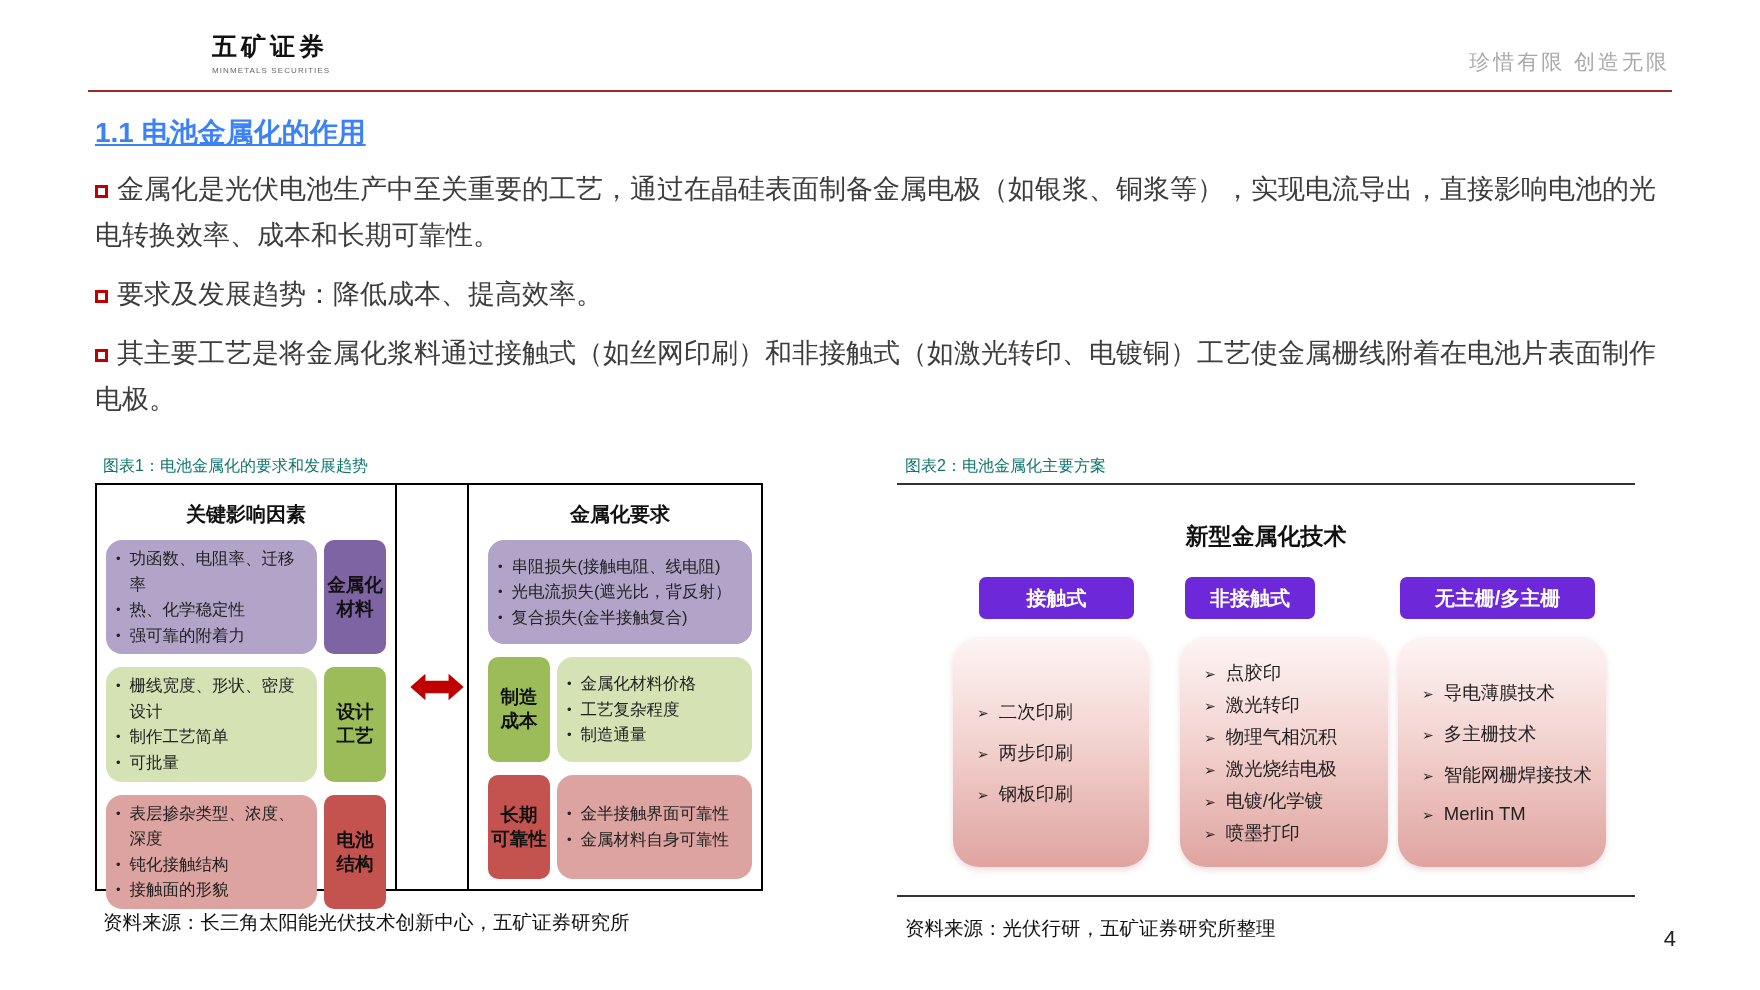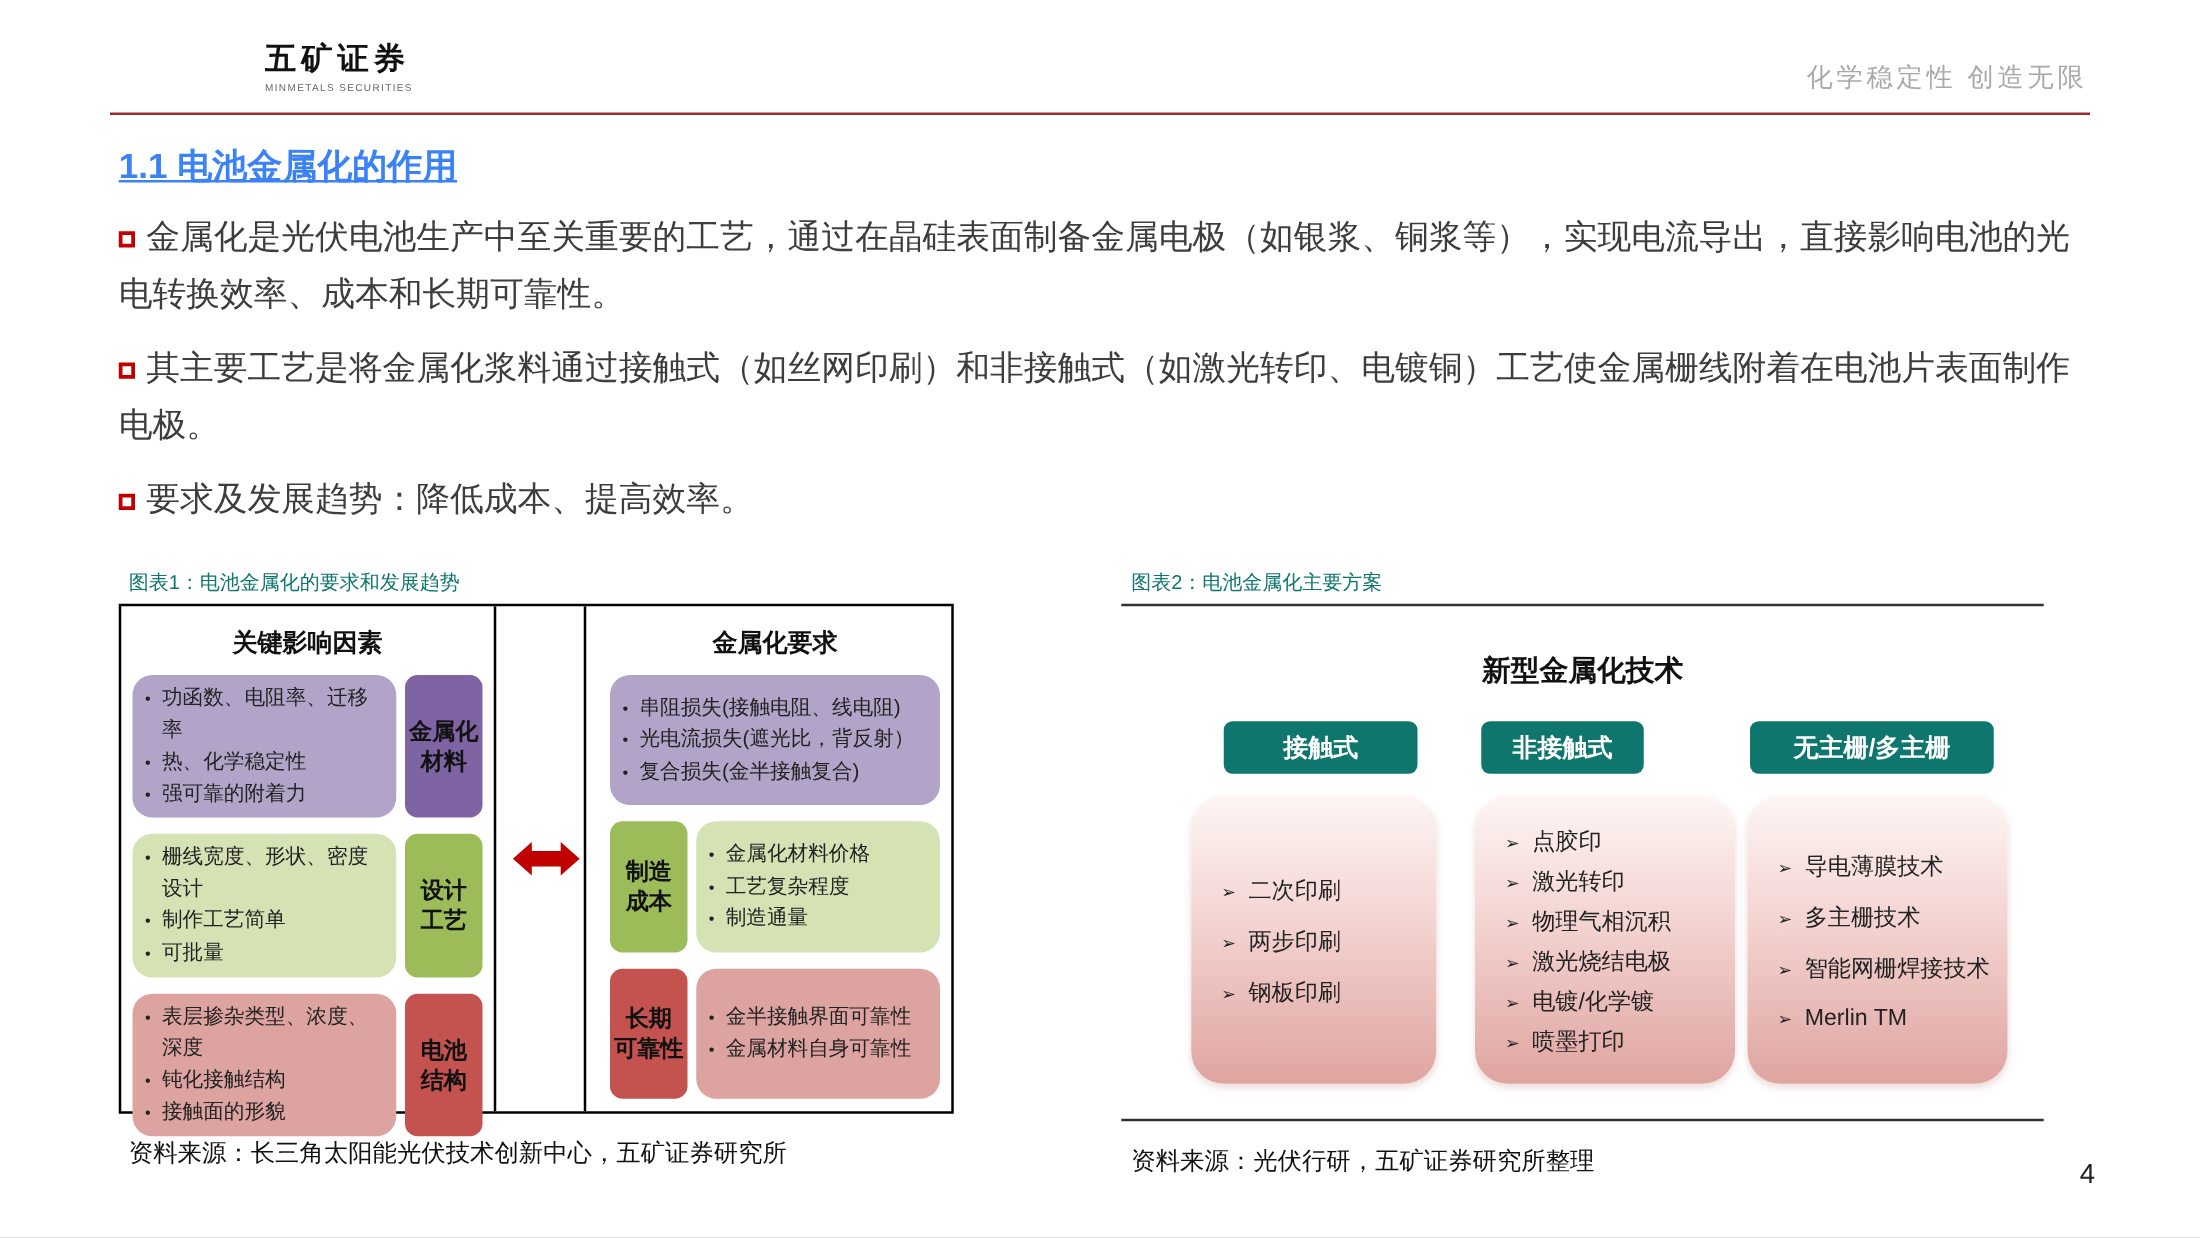--- a/index.html
+++ b/index.html
@@ -51,21 +51,21 @@
   .row-green  .f1-item-box { background: #d4e2b4; }
   .row-green  .f1-label    { background: #9cbb59; }
   .row-pink   .f1-item-box { background: #dca3a0; }
   .row-pink   .f1-label    { background: #c4534f; }
 
   
   #fig2 { left: 897px; width: 738px; }
   .f2-rule-top { border-top: 2px solid #333; }
   .f2-body { position: relative; height: 412px; border-bottom: 2px solid #333; }
   .f2-title { position: absolute; top: 36px; left: 0; right: 0; text-align: center; font-size: 23px; font-weight: bold; color: #111; }
-  .f2-btn { position: absolute; top: 92px; height: 42px; background: #0f766e; color: #fff; font-weight: bold;
+  .f2-btn { position: absolute; top: 92px; height: 42px; background: #6d28d9; color: #fff; font-weight: bold;
             font-size: 20px; display: flex; align-items: center; justify-content: center; border-radius: 7px; }
   #btn1 { left: 82px;  width: 155px; }
   #btn2 { left: 288px; width: 130px; }
   #btn3 { left: 503px; width: 195px; }
   .f2-box { position: absolute; top: 152px; height: 230px; border-radius: 26px; padding: 12px 8px 12px 24px;
             background: linear-gradient(to bottom, #fdf5f4 0%, #f3d3d0 45%, #dfa4a0 100%);
             display: flex; flex-direction: column; justify-content: center;
             box-shadow: 0 3px 6px rgba(180,120,120,0.25); }
   #box1 { left: 56px;  width: 196px; }
   #box2 { left: 283px; width: 208px; }
@@ -78,29 +78,29 @@
 </style>
 </head>
 <body>
 
 <div class="slide">
 
   <div class="brand-block">
     <div class="brand-name">五矿证券</div>
     <div class="brand-sub">MINMETALS SECURITIES</div>
   </div>
-  <div class="motto">化学稳定性  创造无限</div>
+  <div class="motto">珍惜有限  创造无限</div>
   <div class="header-rule"></div>
 
   <div class="page-title">1.1 电池金属化的作用</div>
 
   <div class="bullets">
     <p class="bullet-para"><span class="sq"></span><span>金属化是光伏电池生产中至关重要的工艺，通过在晶硅表面制备金属电极（如银浆、铜浆等），实现电流导出，直接影响电池的光电转换效率、成本和长期可靠性。</span></p>
+    <p class="bullet-para"><span class="sq"></span><span>要求及发展趋势：降低成本、提高效率。</span></p>
     <p class="bullet-para"><span class="sq"></span><span>其主要工艺是将金属化浆料通过接触式（如丝网印刷）和非接触式（如激光转印、电镀铜）工艺使金属栅线附着在电池片表面制作电极。</span></p>
-    <p class="bullet-para"><span class="sq"></span><span>要求及发展趋势：降低成本、提高效率。</span></p>
   </div>
 
   <div class="fig" id="fig1">
     <div class="fig-caption">图表1：电池金属化的要求和发展趋势</div>
     <div class="f1-box">
 
       <div class="f1-left">
         <div class="f1-panel">
           <div class="f1-header">关键影响因素</div>
 

